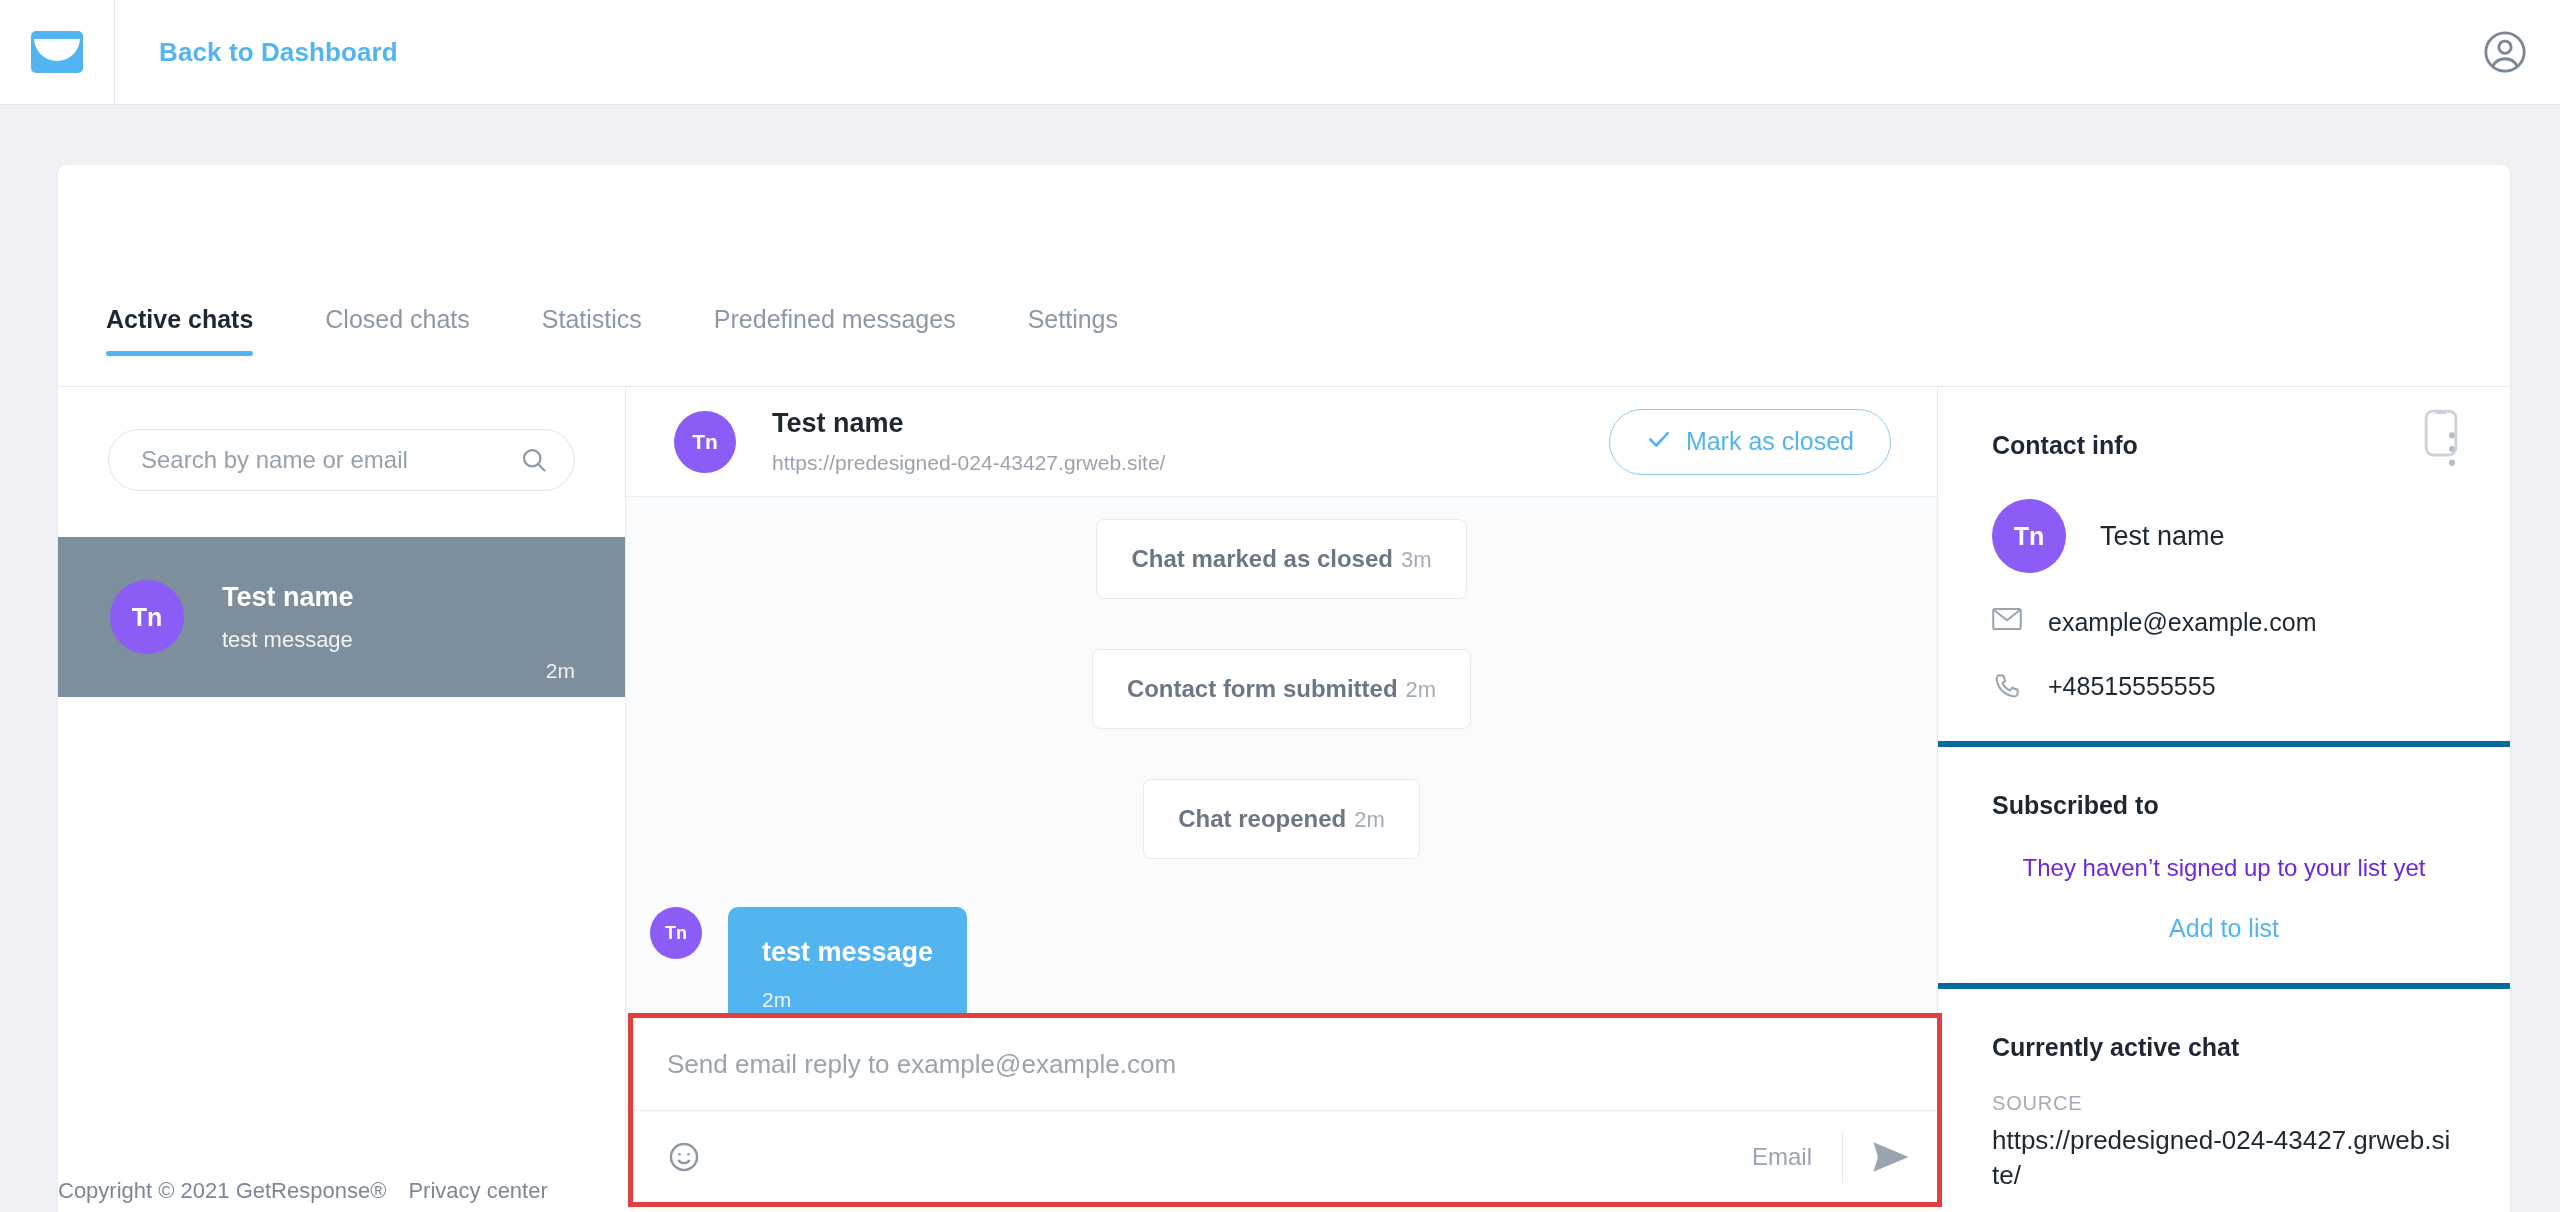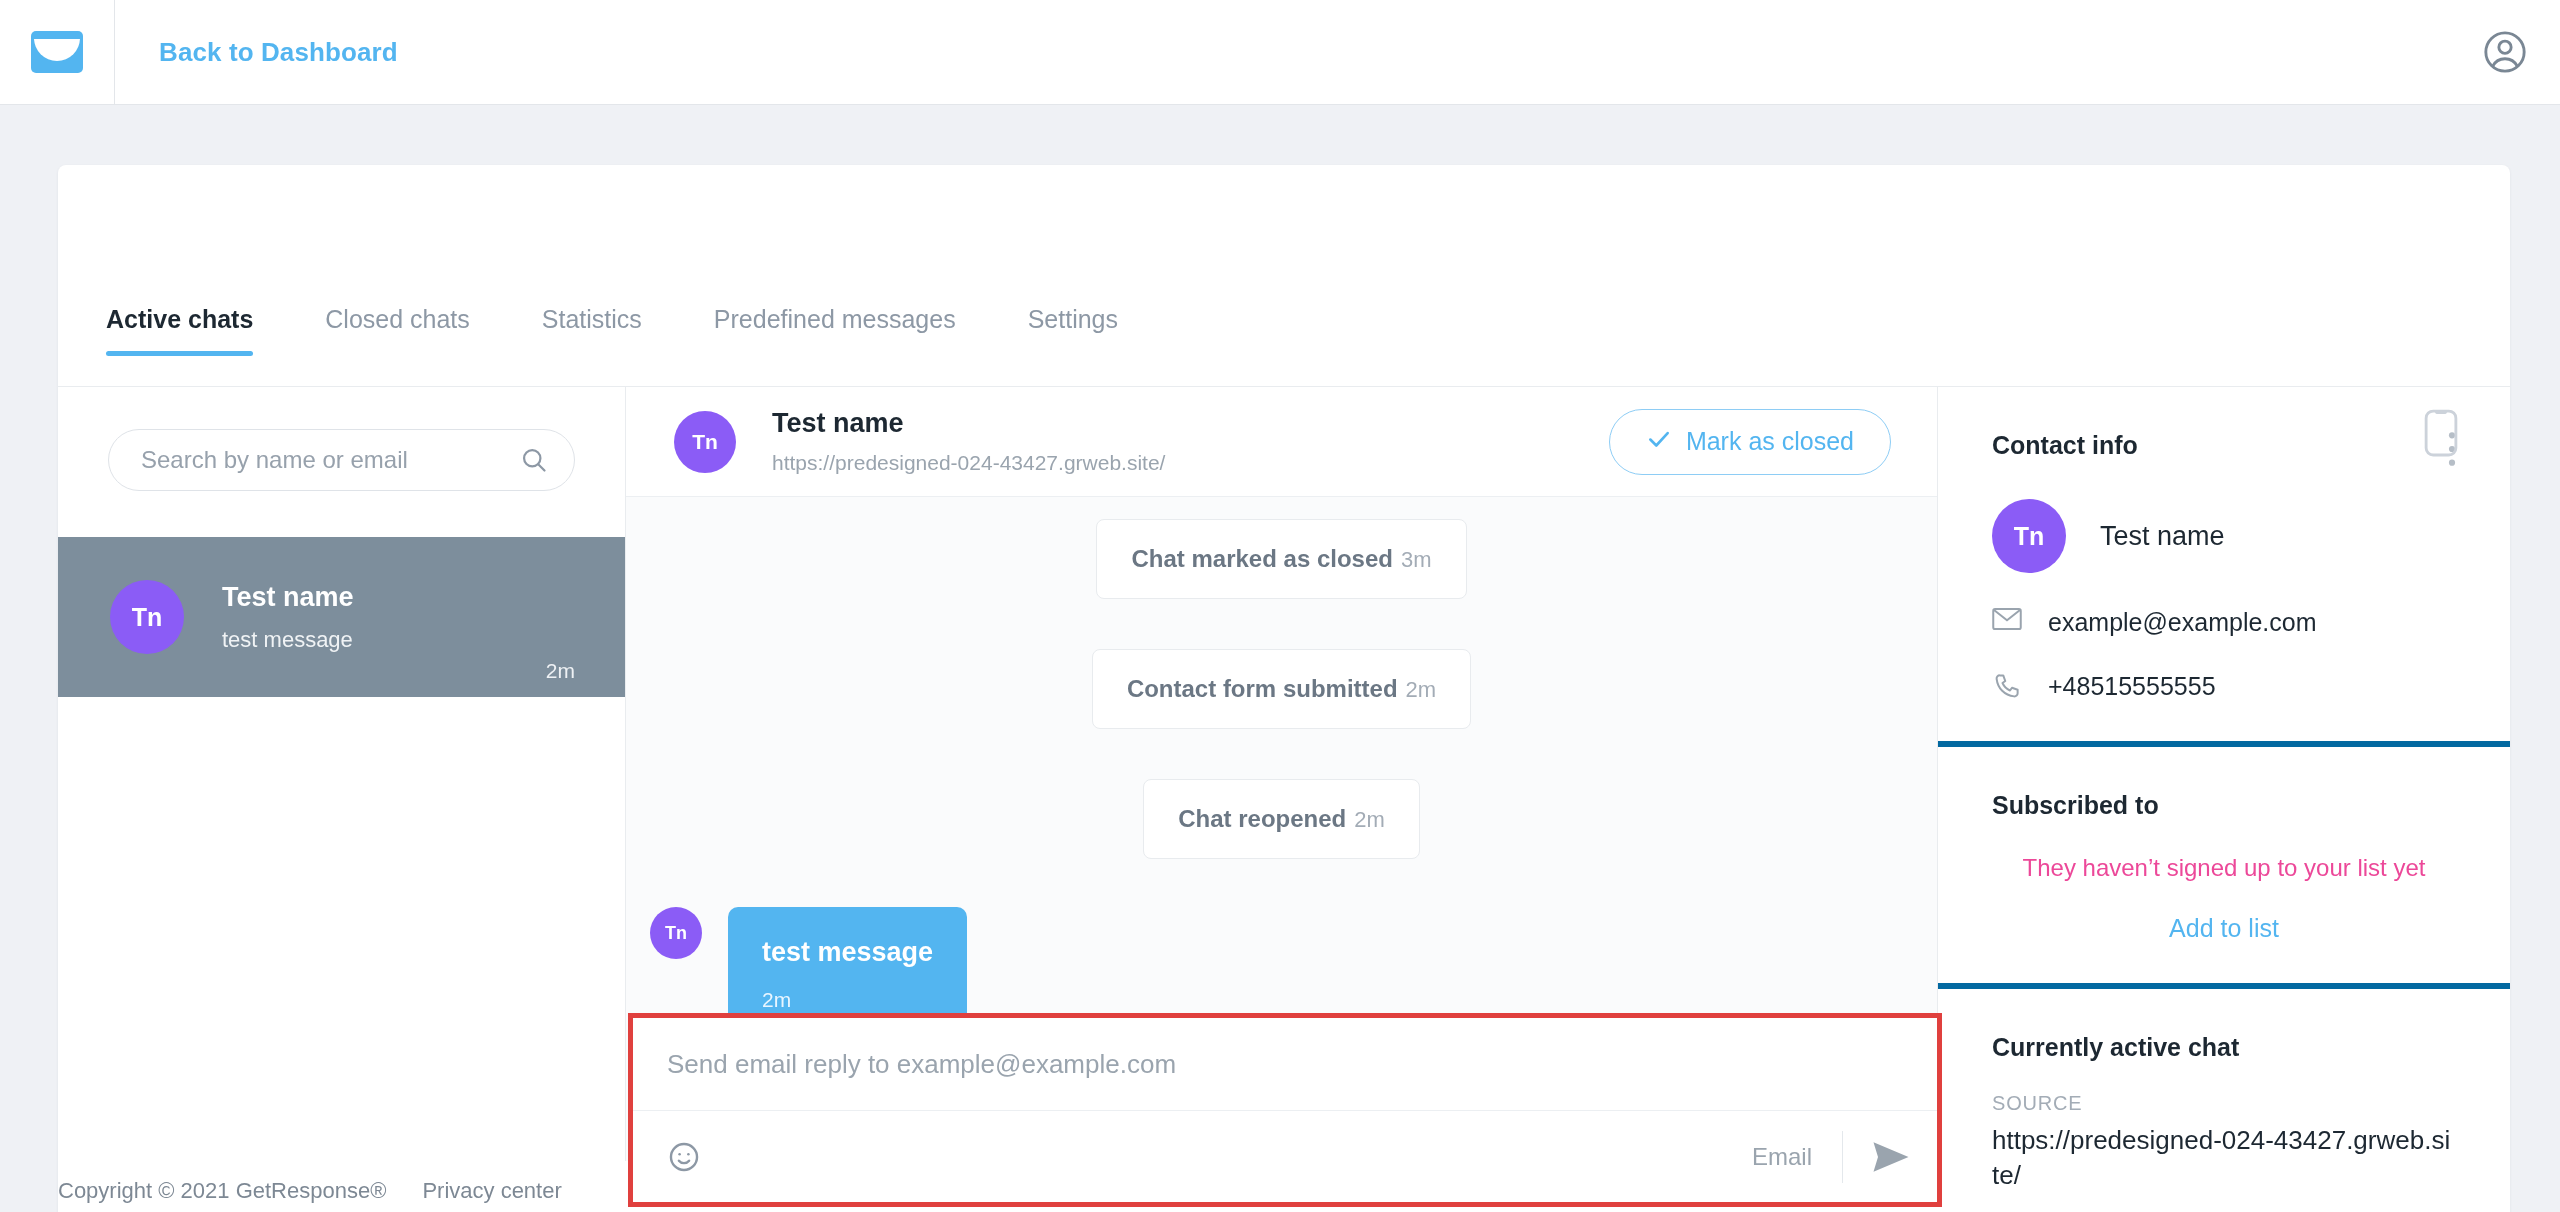--- a/index.html
+++ b/index.html
@@ -193,29 +193,29 @@
   .info-panel { width: 572px; flex-shrink: 0; background: #fff; }
   .info-section { padding: 44px 54px 40px 54px; border-bottom: 6px solid #0369a1; }
   .info-head { display: flex; align-items: flex-start; }
   .info-title { font-size: 25px; color: #1d2832; font-weight: bold; flex: 1; }
   .kebab-icon { width: 8px; height: 36px; cursor: pointer; flex-shrink: 0; }
   .contact-row { display: flex; align-items: center; margin-top: 32px; }
   .contact-name { margin-left: 34px; font-size: 27px; color: #1d2832; }
   .info-line { display: flex; align-items: center; margin-top: 34px; }
   .info-line-icon { width: 30px; height: 30px; flex-shrink: 0; }
   .info-line-text { margin-left: 26px; font-size: 25px; color: #1d2832; }
-  .sub-empty { text-align: center; font-size: 24px; color: #ec4899; margin-top: 34px; }
+  .sub-empty { text-align: center; font-size: 24px; color: #6d28d9; margin-top: 34px; }
   .sub-link { text-align: center; font-size: 25px; color: #53b5f0; margin-top: 32px; cursor: pointer; }
   .source-label { font-size: 20px; color: #a3acb6; letter-spacing: .8px; margin-top: 30px; }
   .source-url { font-size: 26px; color: #1d2832; margin-top: 8px; line-height: 1.35; word-break: break-all; }
 
   
   .footer {
     position: absolute; left: 58px; bottom: 8px;
-    display: flex; align-items: center; gap: 36px;
+    display: flex; align-items: center; gap: 22px;
     font-size: 22px; color: #7d8894;
   }
   .footer .link { color: #7d8894; cursor: pointer; }
 </style>
 </head>
 <body>
 
 <div class="topbar">
   <div class="logo-cell">
     <div class="logo-mark"></div>

